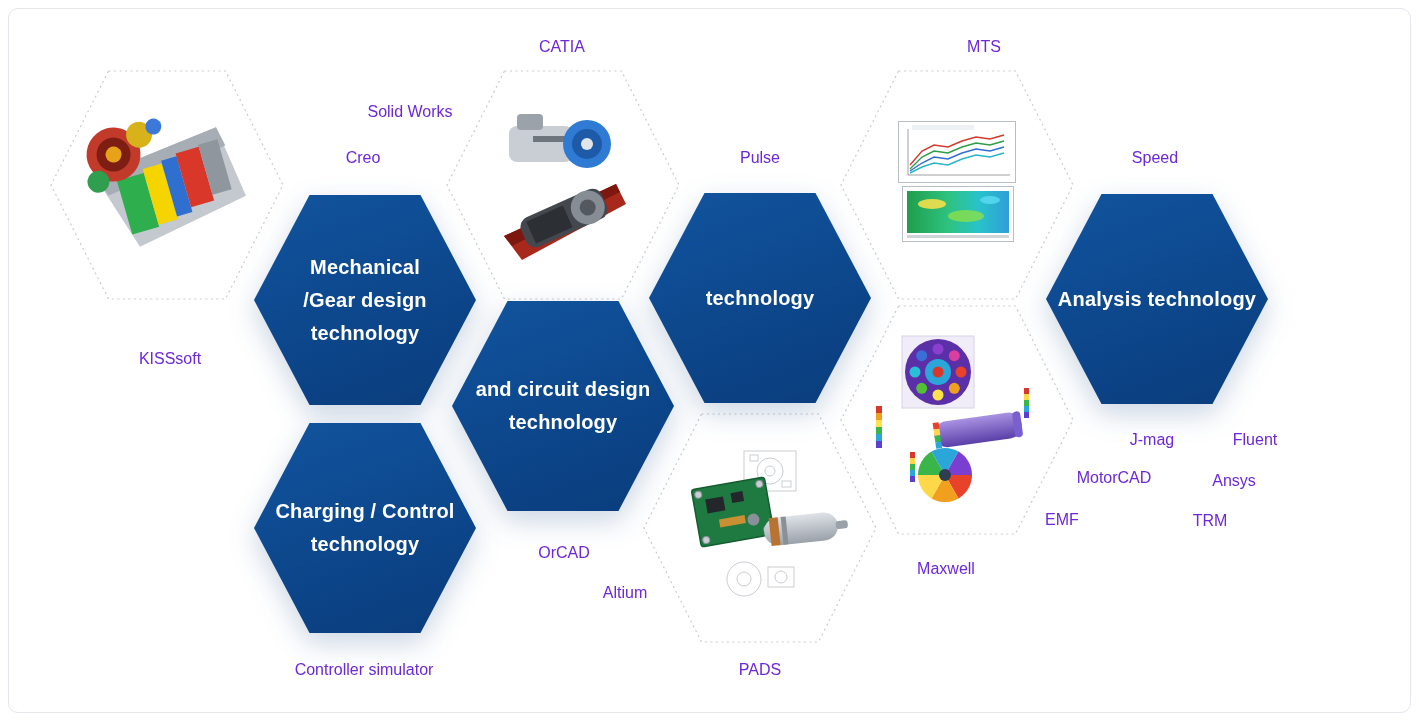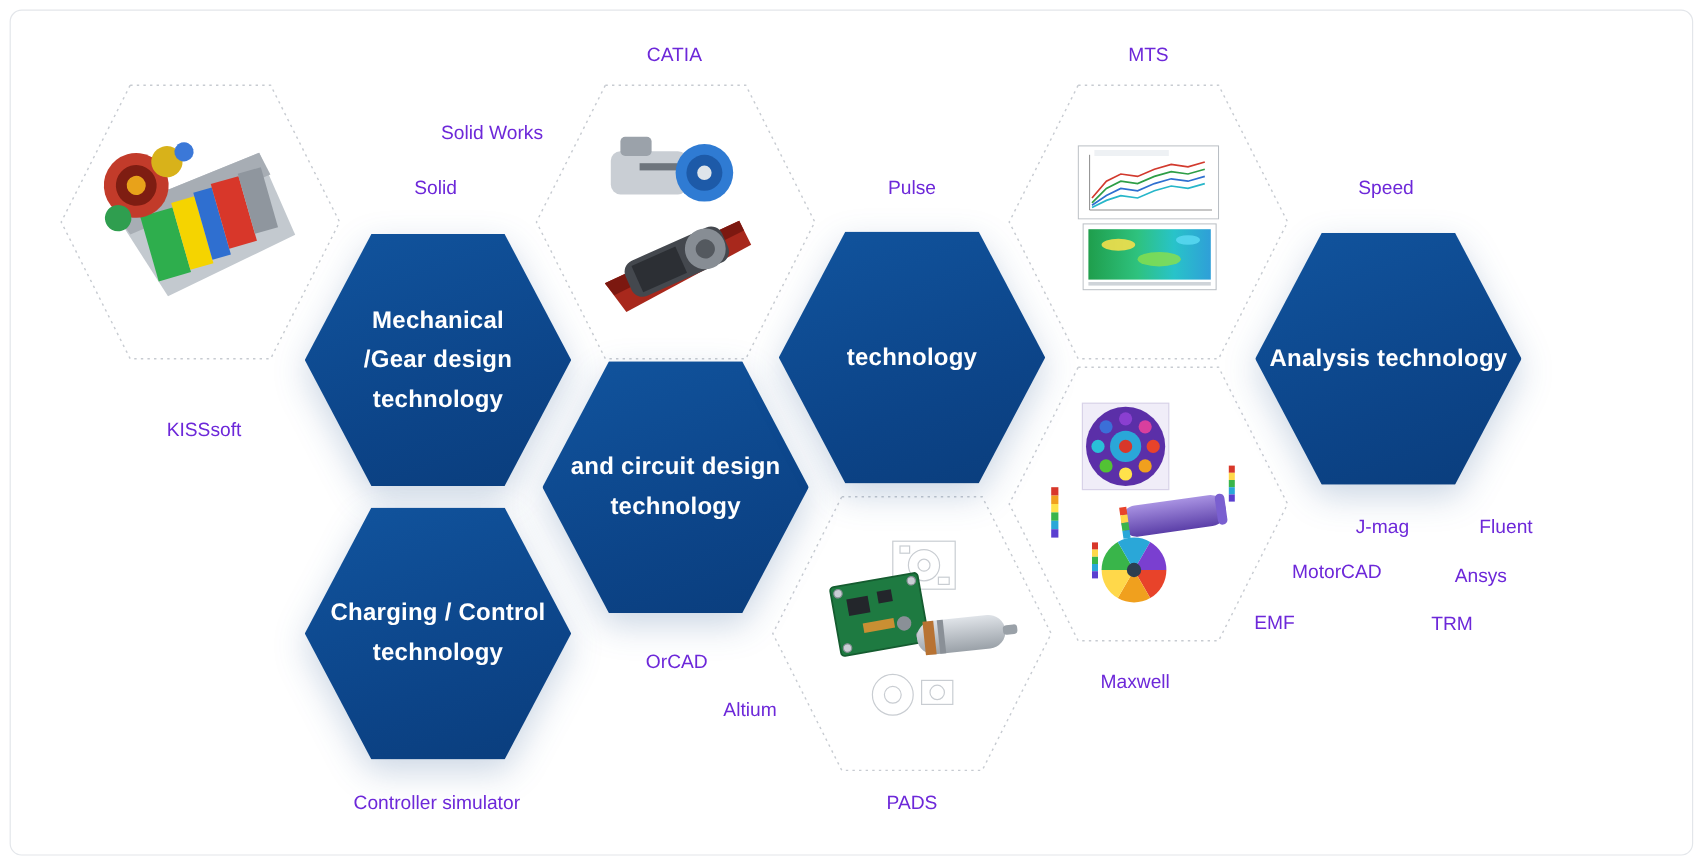--- a/index.html
+++ b/index.html
@@ -244,24 +244,24 @@
     <g fill="none" stroke="#c9cdd2" stroke-width="1">
       <circle cx="84" cy="136" r="17"></circle>
       <circle cx="84" cy="136" r="7"></circle>
       <rect x="108" y="124" width="26" height="20"></rect>
       <circle cx="121" cy="134" r="6"></circle>
     </g>
   </svg>
 
   <div class="tool-label" style="left:170px;top:323px;margin-top:36px;">KISSsoft</div>
   <div class="tool-label" style="left:410px;top:112px;">Solid Works</div>
-  <div class="tool-label" style="left:363px;top:158px;">Solid</div>
+  <div class="tool-label" style="left:363px;top:158px;">Creo</div>
   <div class="tool-label" style="left:562px;top:47px;">CATIA</div>
   <div class="tool-label" style="left:760px;top:158px;">Pulse</div>
-  <div class="tool-label" style="left:957px;top:47px;text-align:center;">MTS</div>
+  <div class="tool-label" style="left:984px;top:47px;text-align:center;">MTS</div>
   <div class="tool-label" style="left:1155px;top:158px;">Speed</div>
   <div class="tool-label" style="left:564px;top:553px;">OrCAD</div>
   <div class="tool-label" style="left:625px;top:593px;">Altium</div>
   <div class="tool-label" style="left:760px;top:670px;">PADS</div>
   <div class="tool-label" style="left:364px;top:670px;">Controller simulator</div>
   <div class="tool-label" style="left:946px;top:553px;margin-top:16px;">Maxwell</div>
   <div class="tool-label" style="left:1152px;top:440px;">J-mag</div>
   <div class="tool-label" style="left:1255px;top:440px;">Fluent</div>
   <div class="tool-label" style="left:1114px;top:478px;">MotorCAD</div>
   <div class="tool-label" style="left:1234px;top:481px;">Ansys</div>

